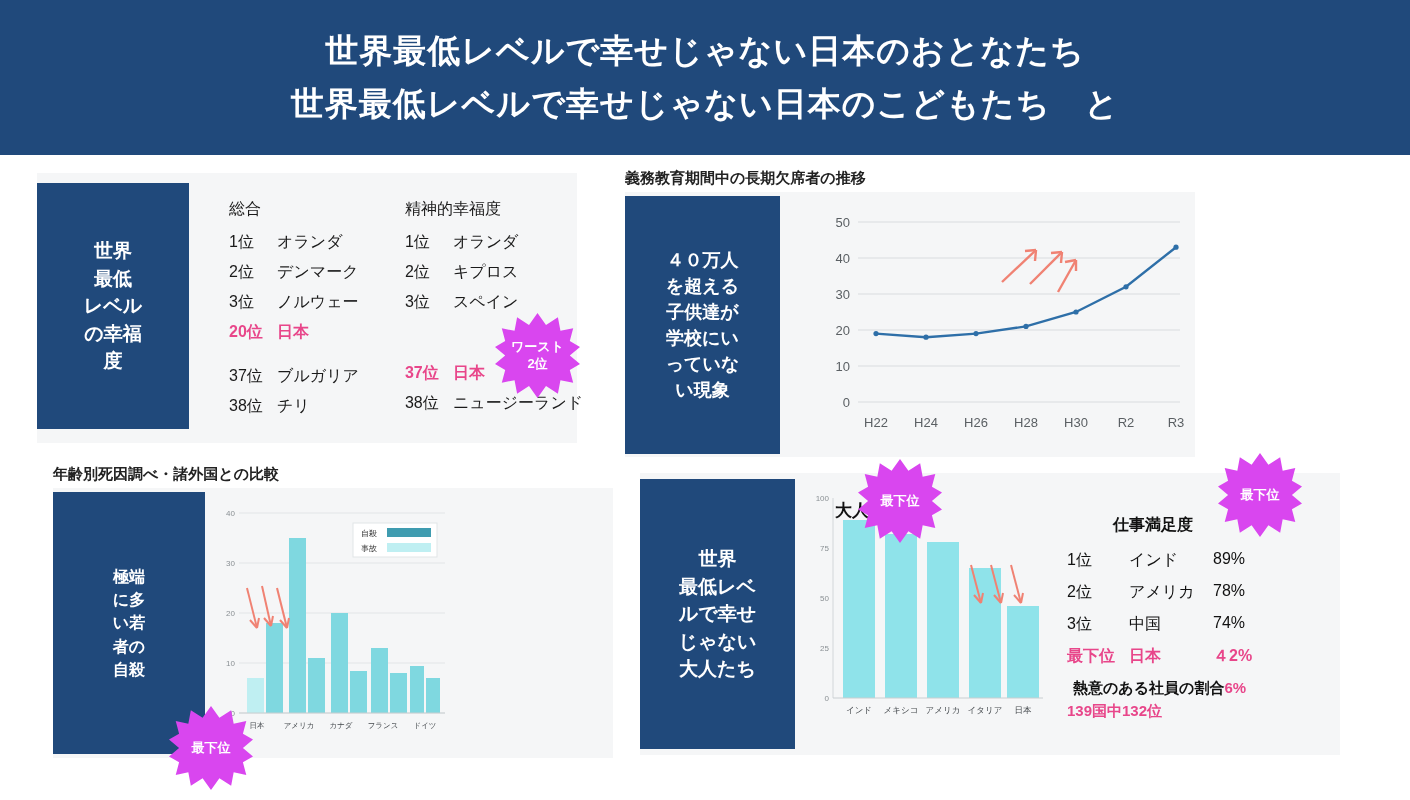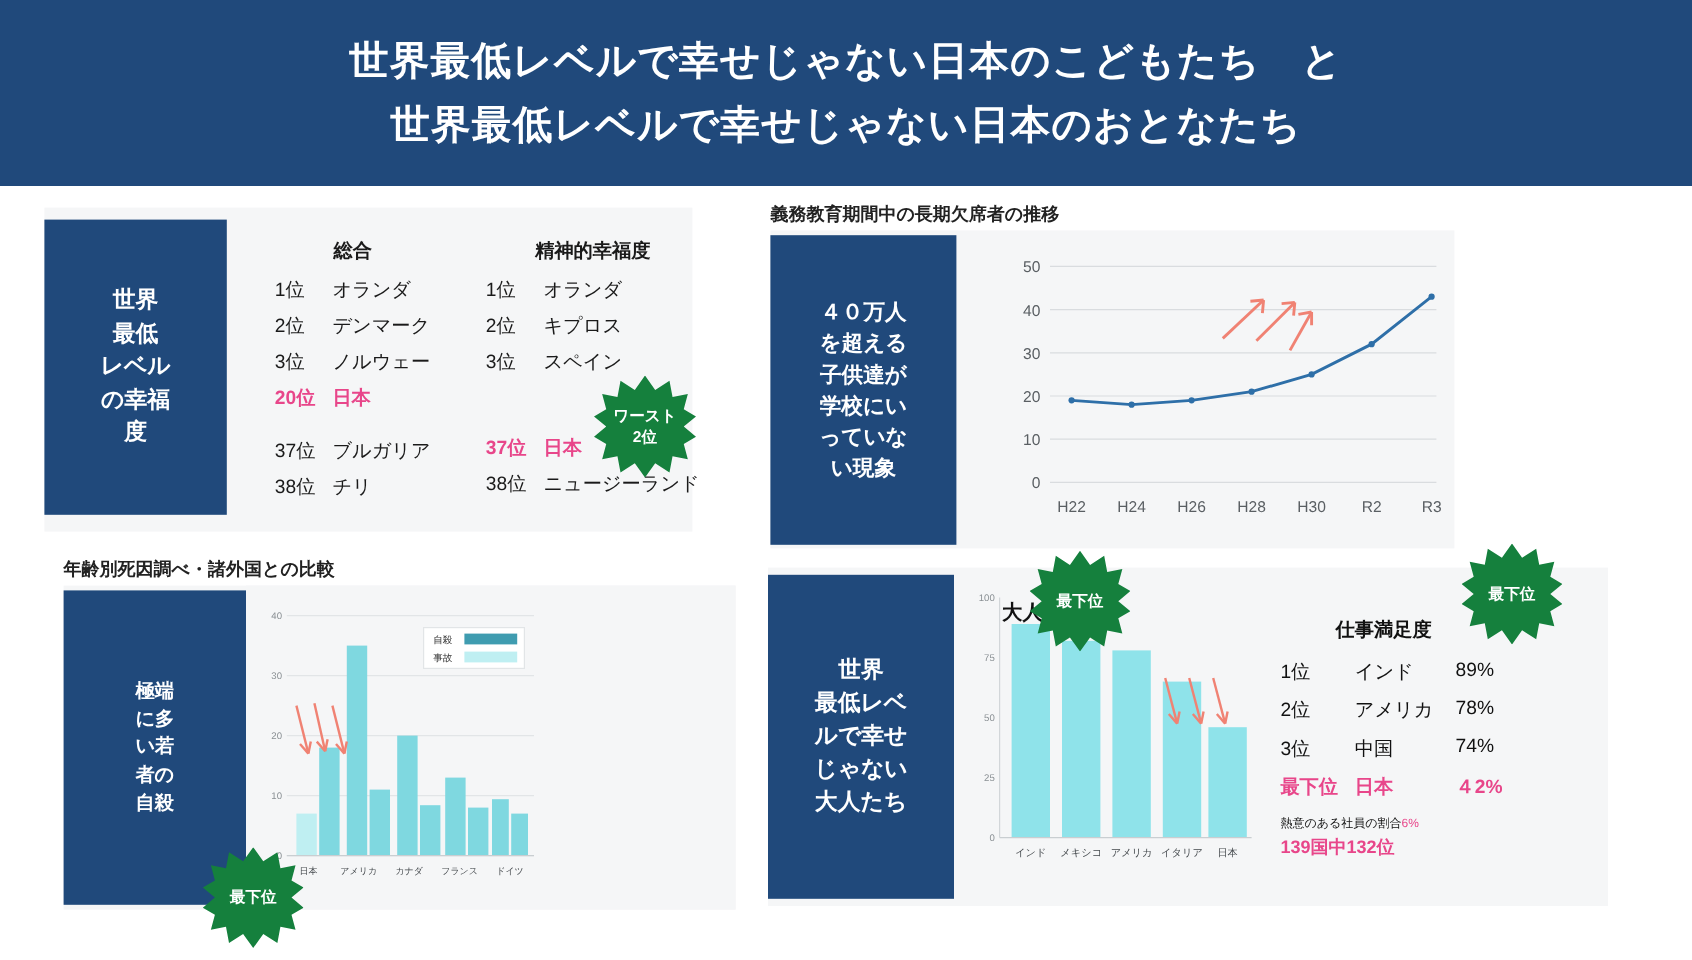--- a/index.html
+++ b/index.html
@@ -44,32 +44,32 @@
     background: #20497b; color: #fff;
     display: flex; align-items: center; justify-content: center;
     text-align: center;
     font-weight: bold;
     line-height: 1.45;
     flex: none;
   }
   
   .rank-wrap { display: flex; gap: 46px; padding: 26px 0 0 40px; }
   .rank-col { font-size: 16px; color: #1a1a1a; }
-  .rank-head { font-weight: bold; text-align: center; margin-bottom: 12px; font-size: 16px; }
+  .rank-head { font-weight: normal; text-align: left; margin-bottom: 12px; font-size: 16px; }
   .rank-row { display: flex; margin-bottom: 9px; white-space: nowrap; }
   .rank-pos { width: 48px; }
   .rank-name { }
   .rank-row.jp { color: #e8468a; font-weight: bold; }
   .rank-gap { height: 14px; }
 
   
   .badge {
     position: absolute;
     width: 80px; height: 80px;
-    background: #15803d;
+    background: #d946ef;
     color: #fff;
     display: flex; align-items: center; justify-content: center;
     flex-direction: column;
     font-size: 13px; font-weight: bold; line-height: 1.25;
     text-align: center;
     clip-path: polygon(50% 0%,60% 14%,74% 5%,77% 21%,92% 18%,88% 33%,100% 40%,88% 50%,
       100% 60%,88% 67%,92% 82%,77% 79%,74% 95%,60% 86%,50% 100%,40% 86%,26% 95%,23% 79%,
       8% 82%,12% 67%,0% 60%,12% 50%,0% 40%,12% 33%,8% 18%,23% 21%,26% 5%,40% 14%);
   }
 
@@ -90,31 +90,31 @@
   .chart4-title {
     position: absolute; left: 40px; top: 26px;
     font-size: 17px; font-weight: bold; color: #111;
   }
   .job-list { padding: 22px 0 0 22px; font-size: 16px; color: #111; }
   .job-head { font-weight: bold; margin-left: 46px; margin-bottom: 14px; font-size: 16px; margin-top: 20px; }
   .job-row { display: flex; margin-bottom: 11px; white-space: nowrap; }
   .job-pos { width: 62px; }
   .job-name { width: 84px; }
   .job-row.jp { color: #e8468a; font-weight: bold; }
-  .job-note { margin-top: 12px; font-size: 10px; font-weight: normal; color: #111; }
+  .job-note { margin-top: 12px; font-size: 15px; font-weight: bold; color: #111; text-align: center; }
   .job-note .pk { color: #e8468a; }
   .job-note2 { font-size: 15px; font-weight: bold; color: #e8468a; margin-top: 4px; }
   svg text { font-family: "Liberation Sans", sans-serif; }
 </style>
 </head>
 <body>
 
 <div class="header">
+  <div class="header-line">世界最低レベルで幸せじゃない日本のおとなたち</div>
   <div class="header-line">世界最低レベルで幸せじゃない日本のこどもたち　と</div>
-  <div class="header-line">世界最低レベルで幸せじゃない日本のおとなたち</div>
 </div>
 
 <div class="board">
 
   <div class="panel" style="left:37px; top:18px; width:540px;">
     <div class="panel-body" style="width:540px; height:270px;">
       <div class="blue-box" style="width:152px; height:246px; margin:10px 0 0 0; font-size:19px; white-space:pre-line;">世界
 最低
 レベル
 の幸福
@@ -178,21 +178,21 @@
             <span class="rank-name">ニュージーランド</span>
           </div>
         </div>
       </div>
 
       <div class="badge" style="left:458px; top:140px; width:85px; height:85px; white-space:pre-line;">ワースト
 2位</div>
     </div>
   </div>
 
-  <div class="panel" style="left:642px; top:14px; width:570px;">
+  <div class="panel" style="left:625px; top:14px; width:570px;">
     <div class="panel-title">義務教育期間中の長期欠席者の推移</div>
     <div class="panel-body" style="width:570px; height:265px;">
       <div class="blue-box" style="width:155px; height:258px; margin:4px 0 0 0; font-size:18px; white-space:pre-line;">４０万人
 を超える
 子供達が
 学校にい
 っていな
 い現象</div>
 
       <div class="chart2">

